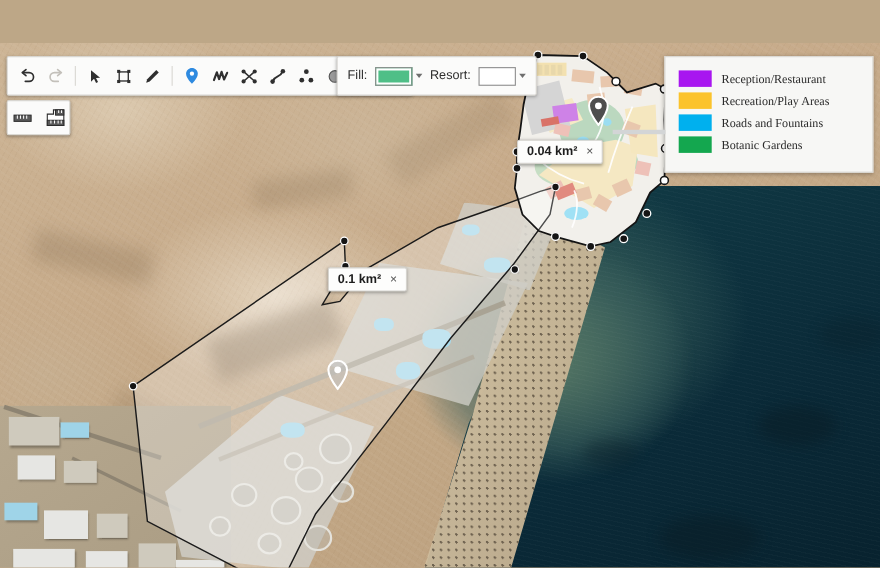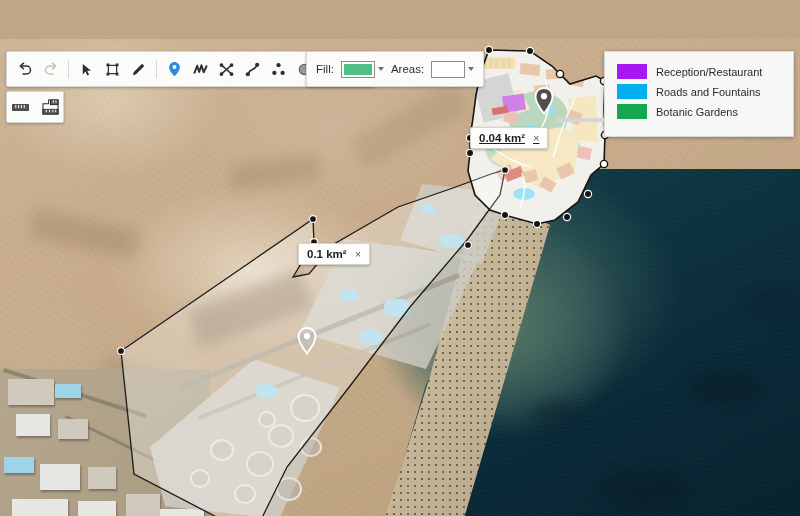--- a/index.html
+++ b/index.html
@@ -151,21 +151,21 @@
     position:absolute;right:6px;top:12px;width:166px;
     background:#f7f7f5;border:1px solid #d9d7d2;
     box-shadow:0 1px 4px rgba(0,0,0,.30);
     padding:12px 10px 12px 12px;
   }
   .legend h1{
     margin:0 0 12px 0;font-size:17px;font-weight:normal;color:#2c2c2c;letter-spacing:.2px;
   }
   .lrow{display:flex;align-items:center;gap:9px;margin-bottom:5px;}
   .lsw{width:30px;height:15px;flex:0 0 30px;}
-  .llab{font-size:11px;color:#2b2b2b;white-space:nowrap;}
+  .llab{font-size:11px;color:#2b2b2b;white-space:nowrap;font-family:Liberation Serif, serif;}
   .connector{position:absolute;left:-48px;top:66px;width:48px;height:4px;background:#d3d5d6;}
 
   
   .pin{position:absolute;}
 </style>
 </head>
 <body>
 
 <div id="stage">
 
@@ -460,42 +460,46 @@
       </svg>
     </div>
   </div>
 
   <div class="stylebar">
     <span>Fill:</span>
     <span class="swatchwrap">
       <span class="swatch" id="fill-swatch" style="background: rgb(79, 191, 135);"></span>
       <span class="caret"></span>
     </span>
-    <span>Areas:</span>
+    <span>Resort:</span>
     <span class="swatchwrap">
       <span class="swatch" id="stroke-swatch" style="background: rgb(255, 255, 255);"></span>
       <span class="caret"></span>
     </span>
   </div>
 
-  <div class="chip" style="left:470px;top:88px;text-decoration:underline;">
+  <div class="chip" style="left:470px;top:88px;">
     <span>0.04 km²</span>
     <span class="x">×</span>
   </div>
   <div class="chip" style="left:298px;top:204px;">
     <span>0.1 km²</span>
     <span class="x">×</span>
   </div>
 
   <div class="legend">
     <div class="connector"></div>
     <div id="legend-rows">
         <div class="lrow">
           <span class="lsw" style="background: rgb(168, 22, 240);"></span>
           <span class="llab">Reception/Restaurant</span>
+        </div>
+        <div class="lrow">
+          <span class="lsw" style="background: rgb(251, 195, 44);"></span>
+          <span class="llab">Recreation/Play Areas</span>
         </div>
         <div class="lrow">
           <span class="lsw" style="background: rgb(0, 176, 238);"></span>
           <span class="llab">Roads and Fountains</span>
         </div>
         <div class="lrow">
           <span class="lsw" style="background: rgb(20, 167, 79);"></span>
           <span class="llab">Botanic Gardens</span>
         </div>
       </div>

